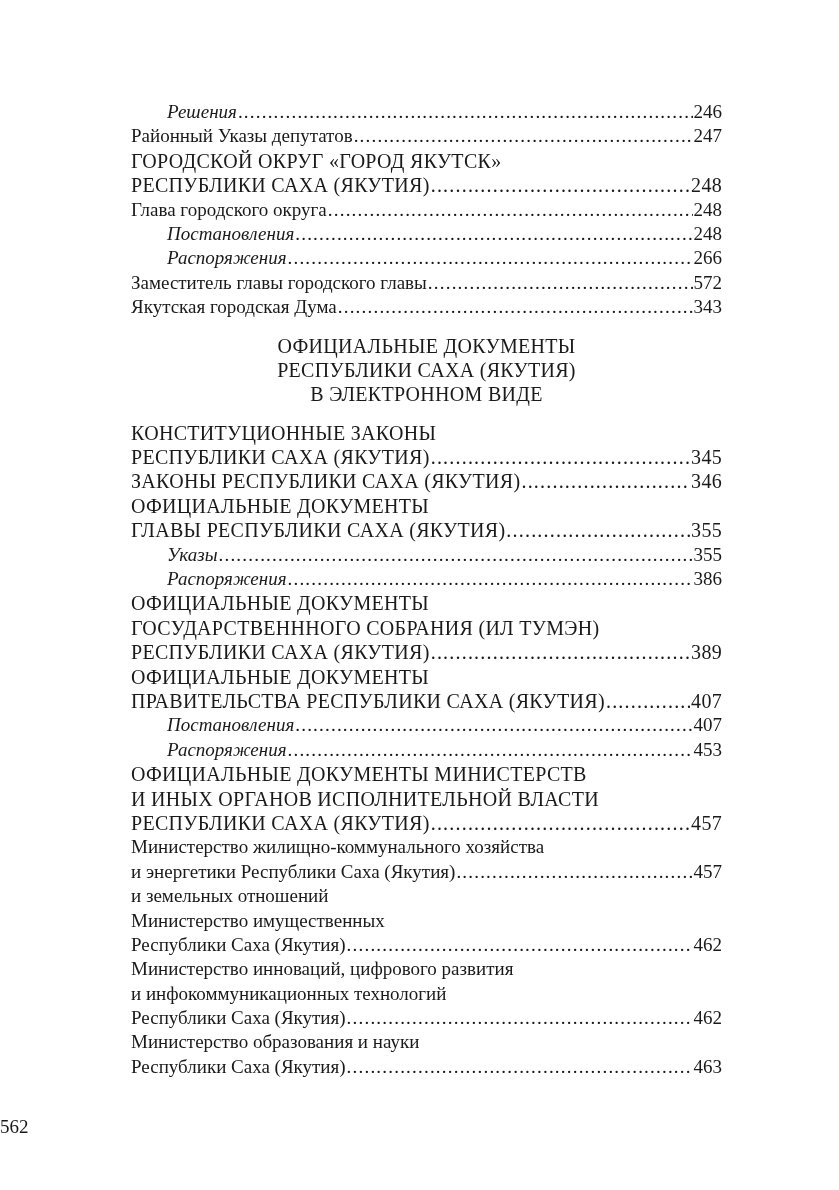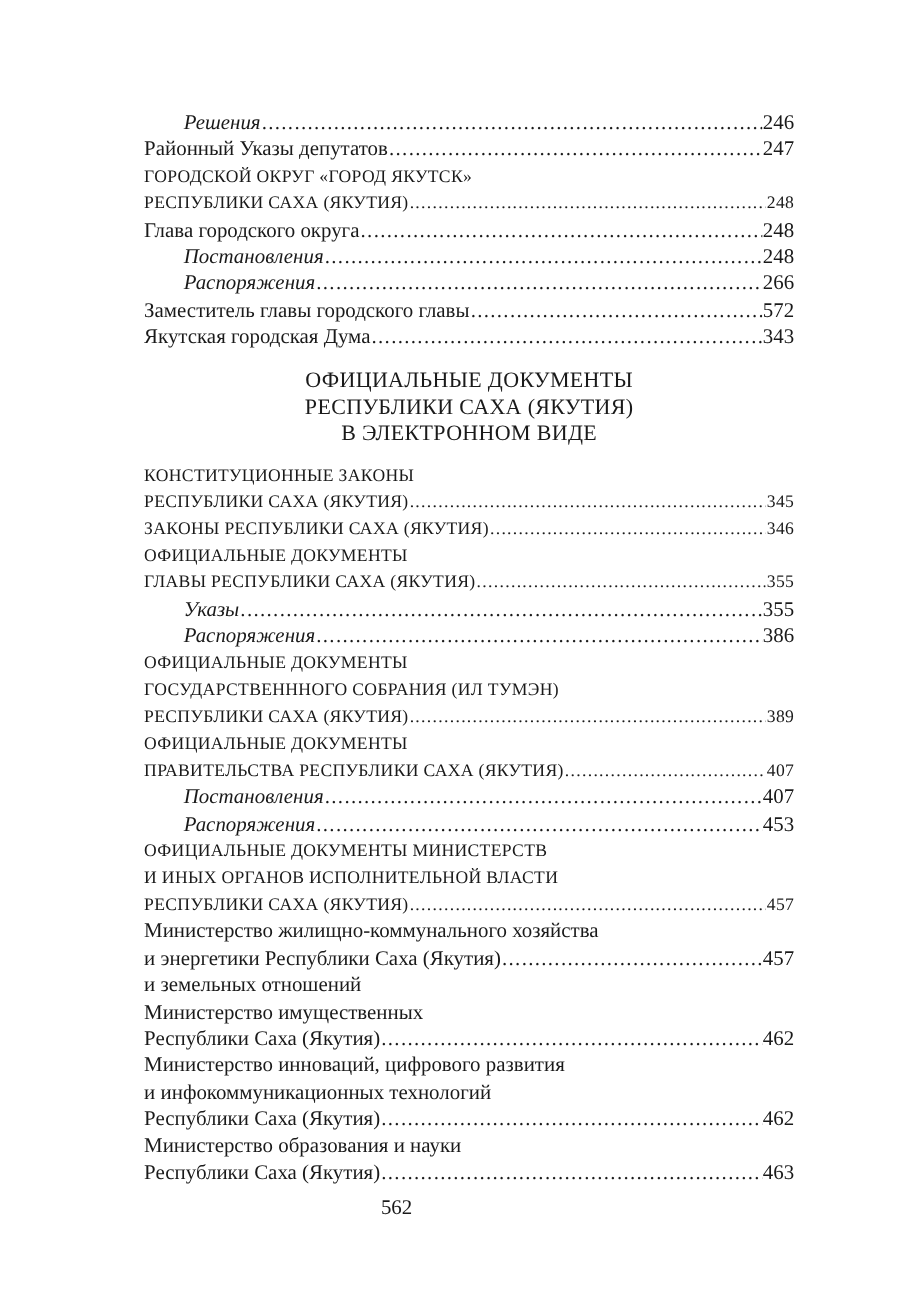--- a/index.html
+++ b/index.html
@@ -3,28 +3,28 @@
   <meta charset="utf-8">
   <style>
     html, body { margin: 0; padding: 0; background: #ffffff; }
     body { width: 839px; height: 1190px; position: relative; overflow: hidden;
       font-family: "Liberation Serif", "DejaVu Serif", serif; color: #1a1a1a; }
     .page { position: absolute; left: 131px; top: 100px; width: 591px; }
     .line { display: flex; align-items: baseline; height: 24.4px; line-height: 24.4px;
       font-size: 19px; white-space: nowrap; }
     .line.sub { padding-left: 36px; }
     .line.sub .t { font-style: italic; }
-    .line.caps { font-size: 16px; letter-spacing: 0.3px; }
+    .line.caps { font-size: 20px; letter-spacing: 0.3px; }
     .line .t { flex: 0 0 auto; }
     .line .dots { flex: 1 1 auto; overflow: hidden; margin: 0 1px; letter-spacing: 1.2px; }
     .line .dots::before { content: "................................................................................................................................................................................................"; }
     .line .p { flex: 0 0 auto; text-align: center; }
     .heading { text-align: center; font-size: 20px; line-height: 24.4px; letter-spacing: 0.3px; margin: 14px 0 14px 0; }
     .heading div { height: 24.4px; }
-    .folio { position: absolute; top: 1088px; left: 0; width: 721px; text-align: center; font-size: 19px; }
+    .folio { position: absolute; top: 1116px; left: 0; width: 721px; text-align: left; font-size: 19px; }
   </style>
 </head>
 <body>
 
 <div class="page">
   <div id="toc1">
       <div class="line sub">
         <span class="t">Решения</span>
         <span class="dots"></span>
         <span class="p">246</span>

